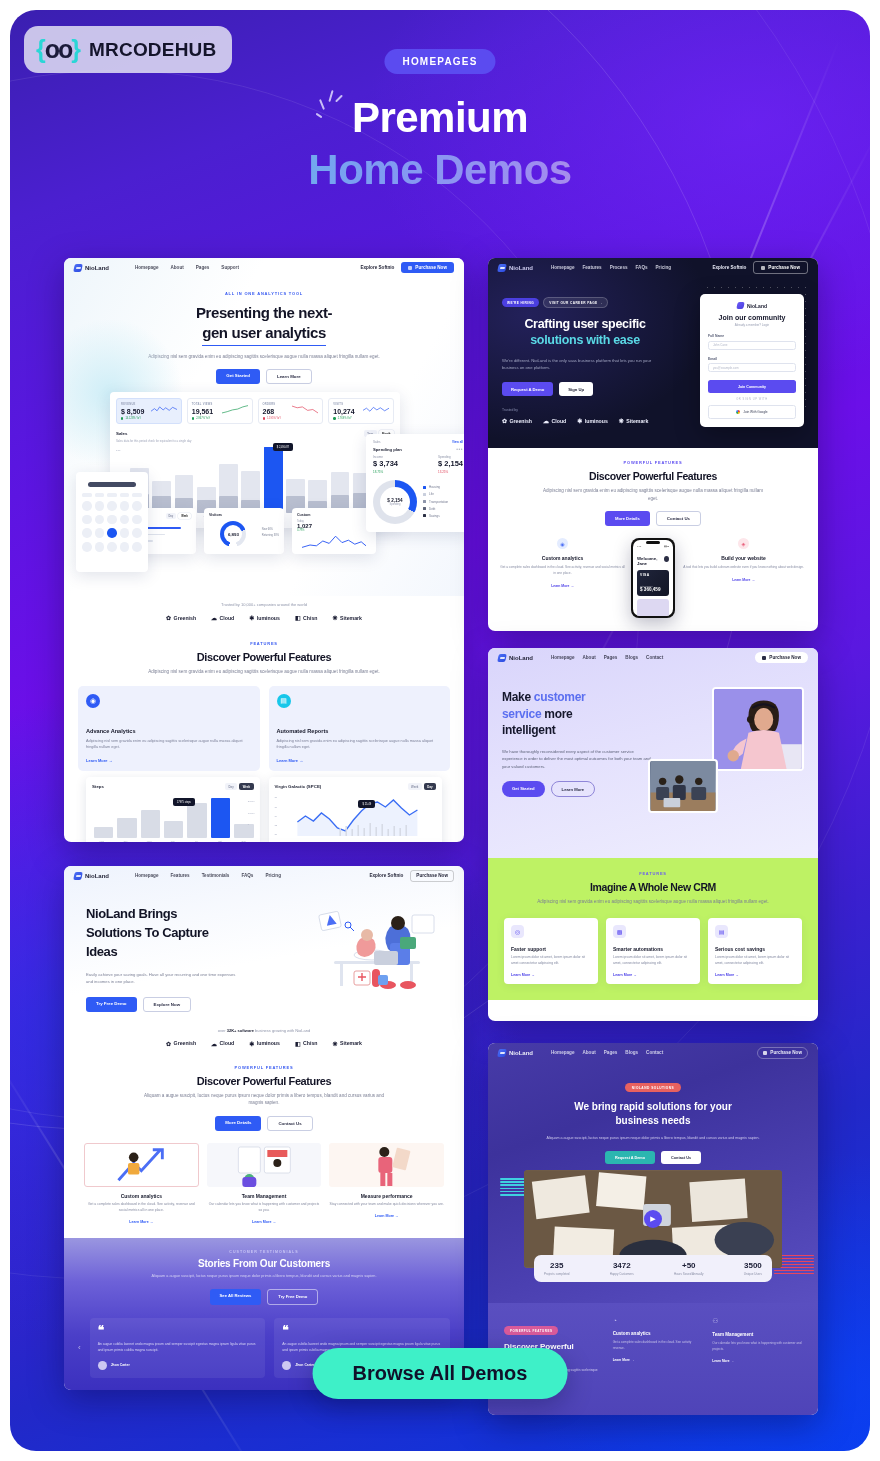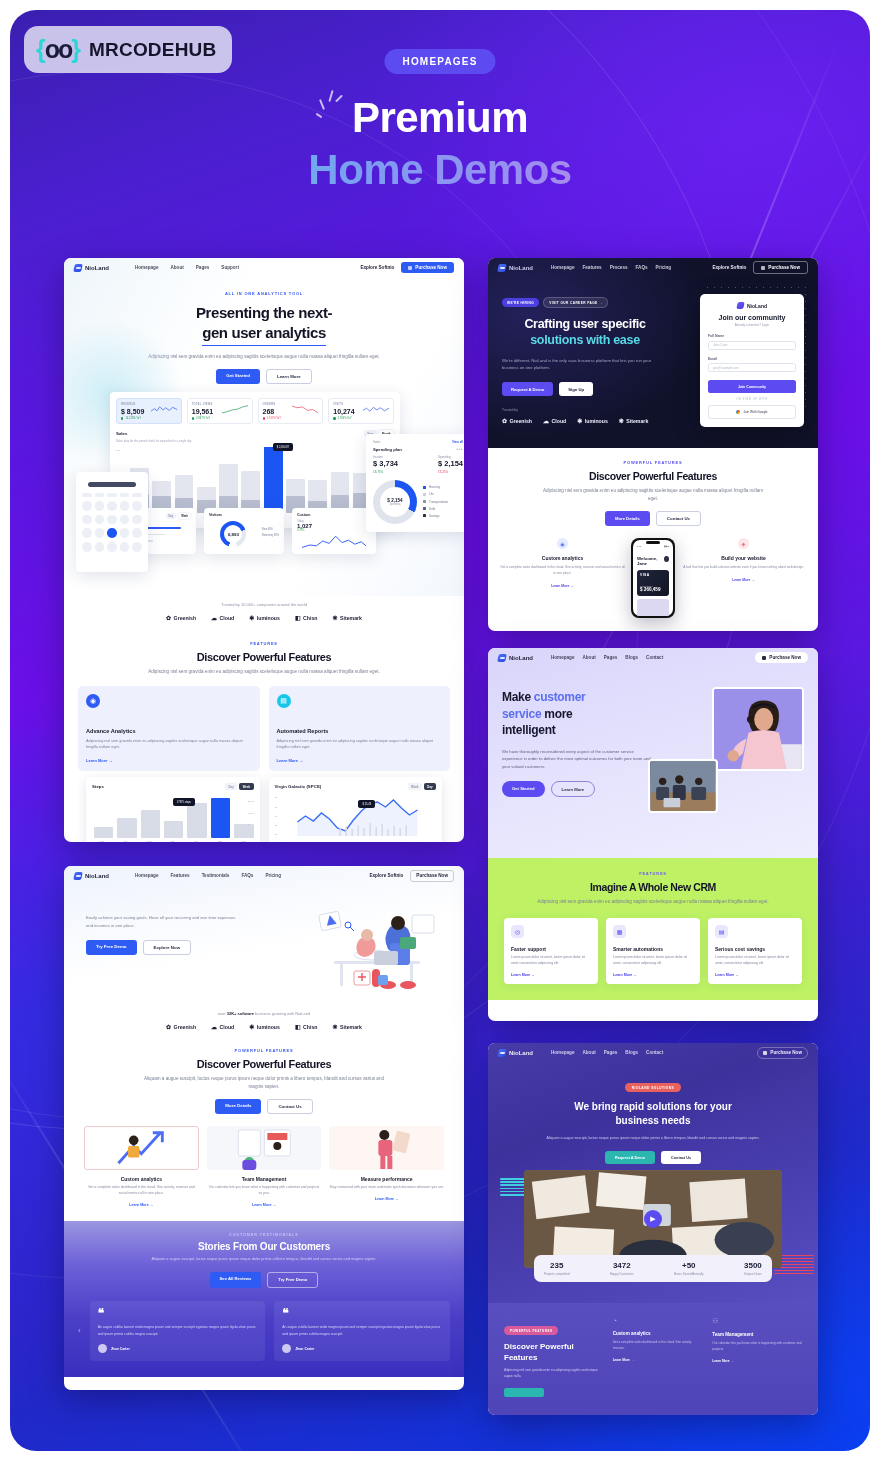--- a/index.html
+++ b/index.html
@@ -780,20 +780,25 @@
               <span>Pricing</span>
             </nav>
             <span class="right">
               <span>Explore Softnio</span>
               <span class="ghost"><span>Purchase Now</span></span>
             </span>
           </div>
 
           <div style="display:flex;padding:20px 22px 0;align-items:flex-start;">
             <div style="flex:1;padding-right:10px;">
+              <div style="font-size:13px;font-weight:700;color:#121426;line-height:1.45;letter-spacing:-.4px">
+                <span style="display:block">NioLand Brings</span>
+                <span style="display:block">Solutions To Capture</span>
+                <span style="display:block">Ideas</span>
+              </div>
               <div style="font-size:4.2px;color:#7d8297;line-height:1.8;margin-top:9px;max-width:150px">Easily achieve your saving goals. Have all your recurring and one time expenses and incomes in one place.</div>
               <div style="display:flex;gap:6px;margin-top:11px;">
                 <span class="b-fill">Try Free Demo</span>
                 <span class="b-out">Explore Now</span>
               </div>
             </div>
             <div class="illus">
               <svg viewBox="0 0 130 90" style="width:130px;height:90px">
                 <rect x="8" y="8" width="20" height="16" rx="2" fill="#fff" stroke="#cfd6e6" stroke-width=".8" transform="rotate(-12 18 16)"></rect>
                 <path d="M14 20 L19 10 L24 20 Z" fill="#4b6ef5" transform="rotate(-12 18 16)"></path>
@@ -1269,13 +1274,14 @@
             <div style="font-size:4.6px;font-weight:700;color:#fff;margin-top:7px">Team Management</div>
             <div style="font-size:3.1px;color:#c3bfe8;line-height:1.8;margin-top:4px">Our calendar lets you know what is happening with customer and projects.</div>
             <div style="font-size:3.2px;font-weight:700;color:#fff;margin-top:7px"><span>Learn More</span> →</div>
           </div>
         </div>
       </div>
 
     </div>
   </div>
 
+  <div class="browse">Browse All Demos</div>
 </div>
 
 </body></html>

